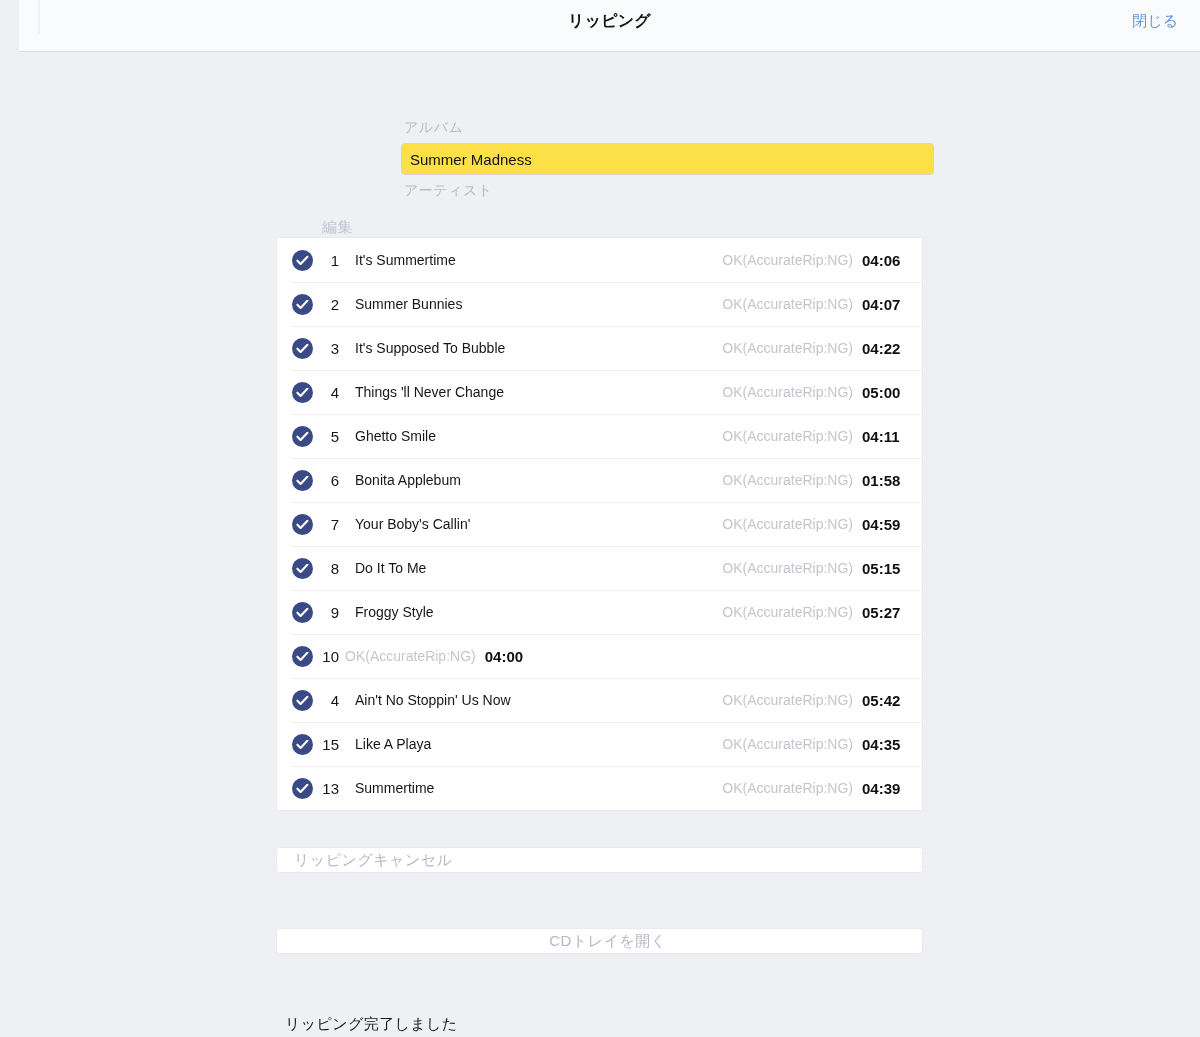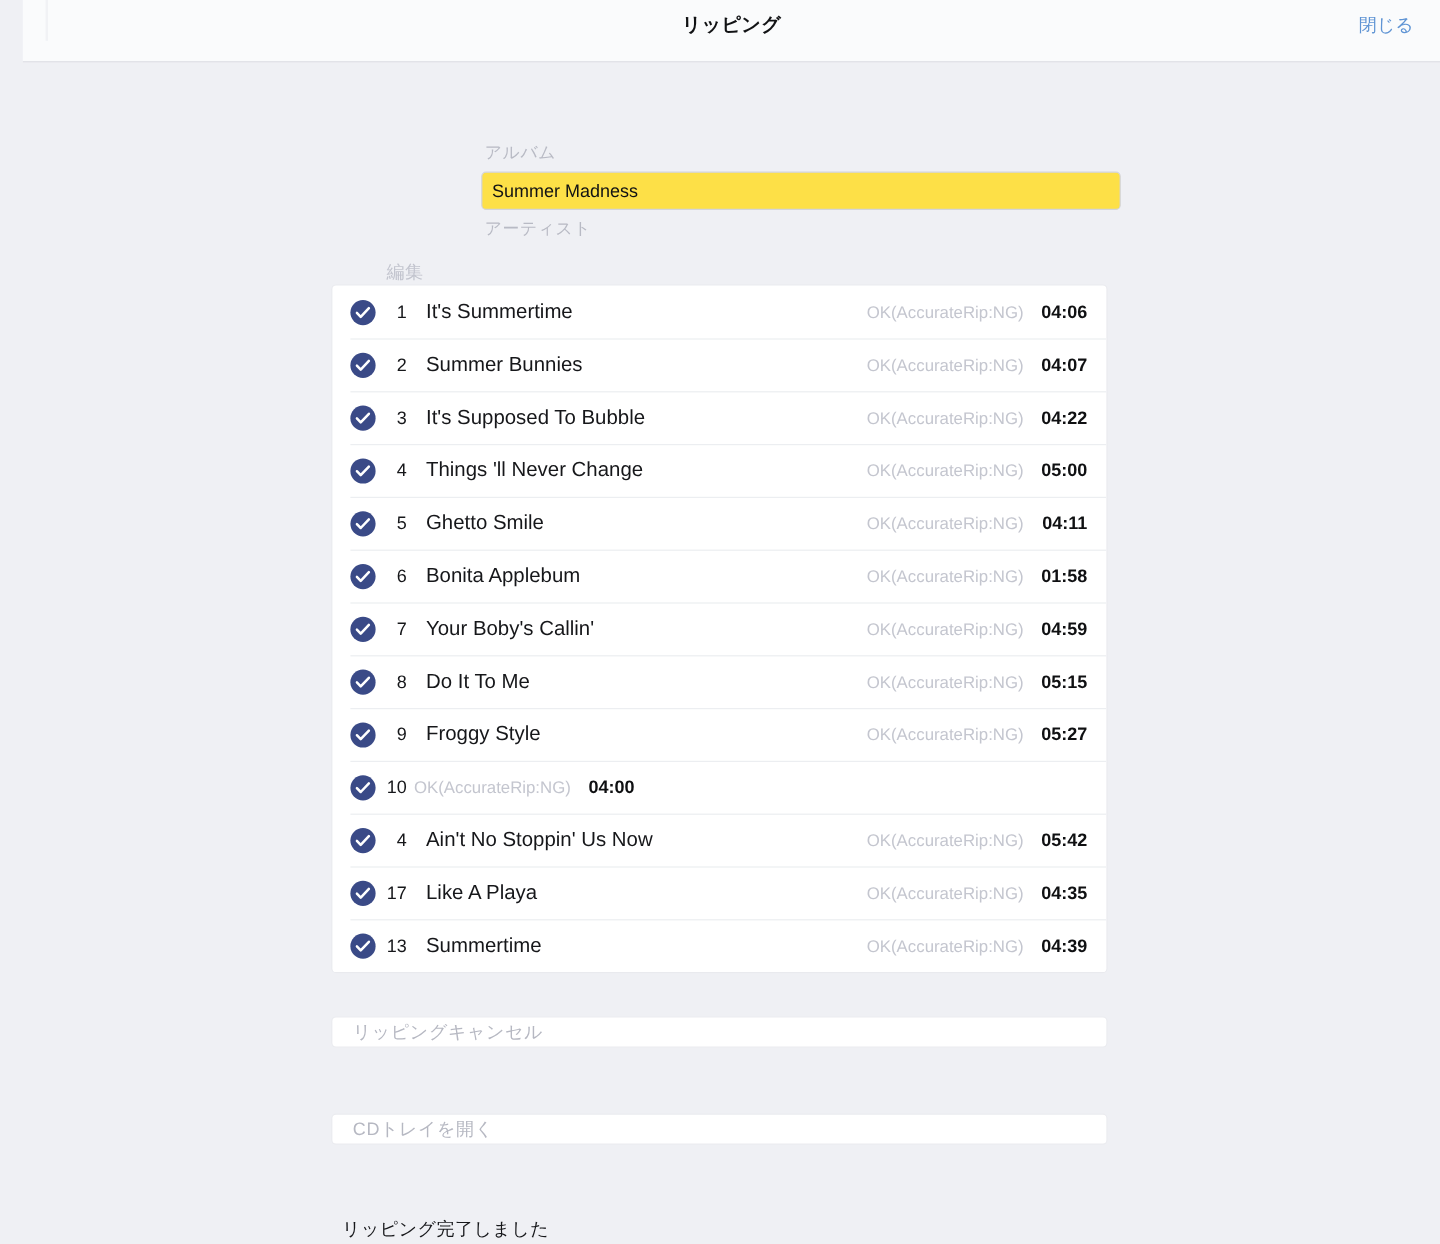--- a/index.html
+++ b/index.html
@@ -155,37 +155,36 @@
   .track-num {
     width: 32px;
     flex: 0 0 32px;
     text-align: right;
     padding-right: 6px;
     font-size: 15px;
     color: #16171a;
   }
   .track-title {
     flex: 1 1 auto;
-    font-size: 17px;
+    font-size: 14px;
     color: #16171a;
     padding-left: 10px;
     white-space: nowrap;
     overflow: hidden;
     text-overflow: ellipsis;
   }
   .track-status {
     flex: 0 0 auto;
     font-size: 14px;
     color: #c4c6cf;
     padding-right: 9px;
     white-space: nowrap;
   }
   .track-time {
     flex: 0 0 44px;
-    text-align: right;
     font-size: 15px;
     font-weight: bold;
     color: #0f1012;
     white-space: nowrap;
   }
 
   
   .big-btn {
     position: absolute;
     left: 277px;
@@ -197,21 +196,21 @@
     align-items: center;
     padding-left: 17px;
     font-size: 15px;
     color: #b6b8c2;
     cursor: pointer;
     user-select: none;
     letter-spacing: 0.5px;
     box-shadow: 0 0 0 1px rgba(0,0,0,0.02);
   }
   .btn-cancel { top: 848px; }
-  .btn-eject  { top: 929px; }
+  .btn-eject  { top: 929px; justify-content: center; }
 
   .status-text {
     position: absolute;
     left: 285px;
     top: 1015px;
     font-size: 15px;
     color: #16171a;
     letter-spacing: 0.4px;
   }
 </style>
@@ -359,21 +358,21 @@
       <span class="track-title">Ain't No Stoppin' Us Now</span>
       <span class="track-status">OK(AccurateRip:NG)</span>
       <span class="track-time">05:42</span>
     </div>
     <div class="track-row">
       <span class="chk">
         <svg width="13" height="13" viewBox="0 0 13 13" aria-hidden="true">
           <path d="M1.4 6.7 L4.6 10 L11.4 2.8" fill="none" stroke="#ffffff" stroke-width="2.1" stroke-linecap="round" stroke-linejoin="round"></path>
         </svg>
       </span>
-      <span class="track-num">17</span>
+      <span class="track-num">15</span>
       <span class="track-title">Like A Playa</span>
       <span class="track-status">OK(AccurateRip:NG)</span>
       <span class="track-time">04:35</span>
     </div>
     <div class="track-row">
       <span class="chk">
         <svg width="13" height="13" viewBox="0 0 13 13" aria-hidden="true">
           <path d="M1.4 6.7 L4.6 10 L11.4 2.8" fill="none" stroke="#ffffff" stroke-width="2.1" stroke-linecap="round" stroke-linejoin="round"></path>
         </svg>
       </span>

